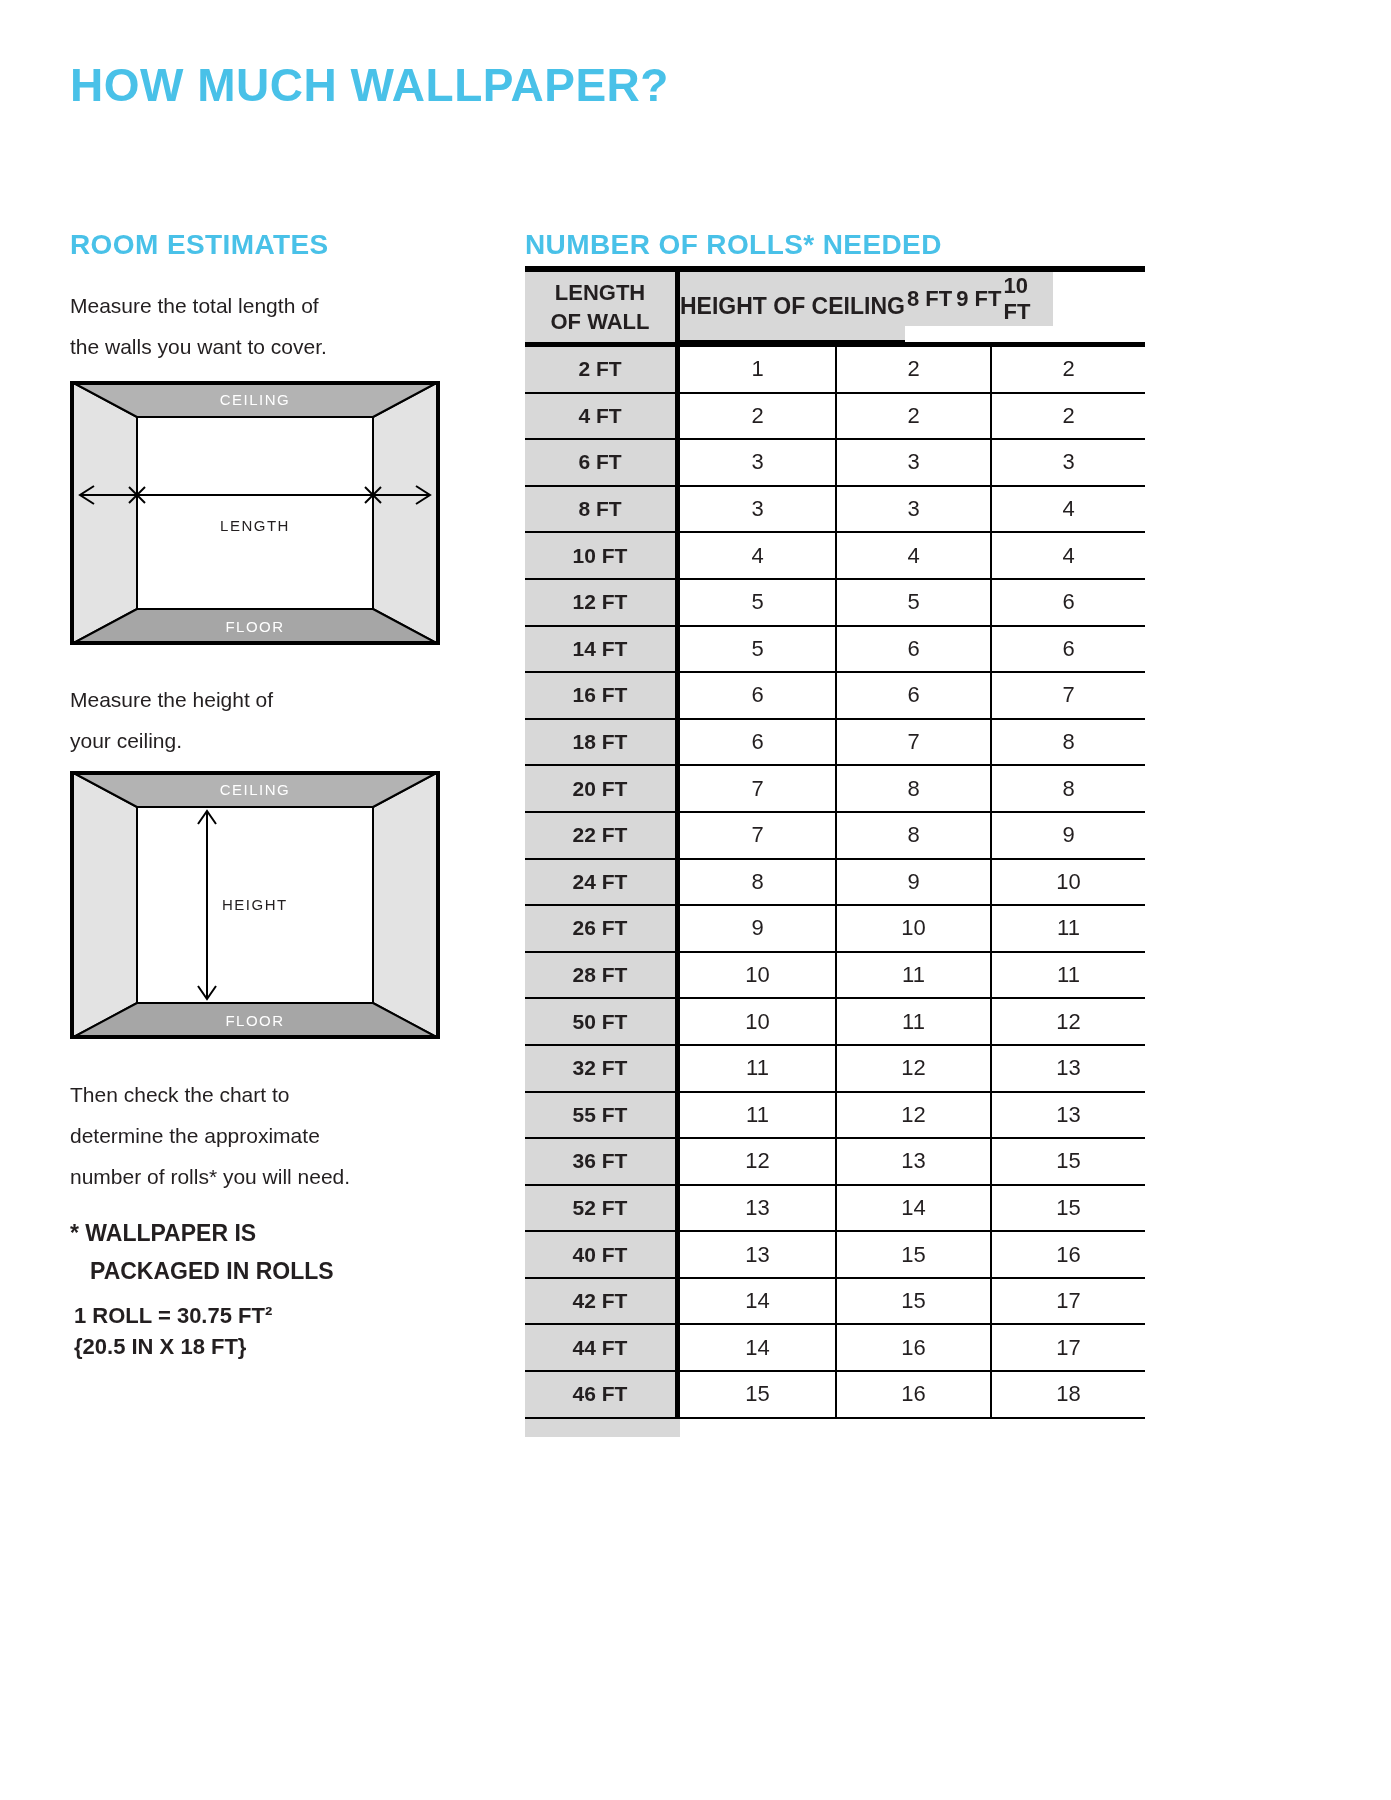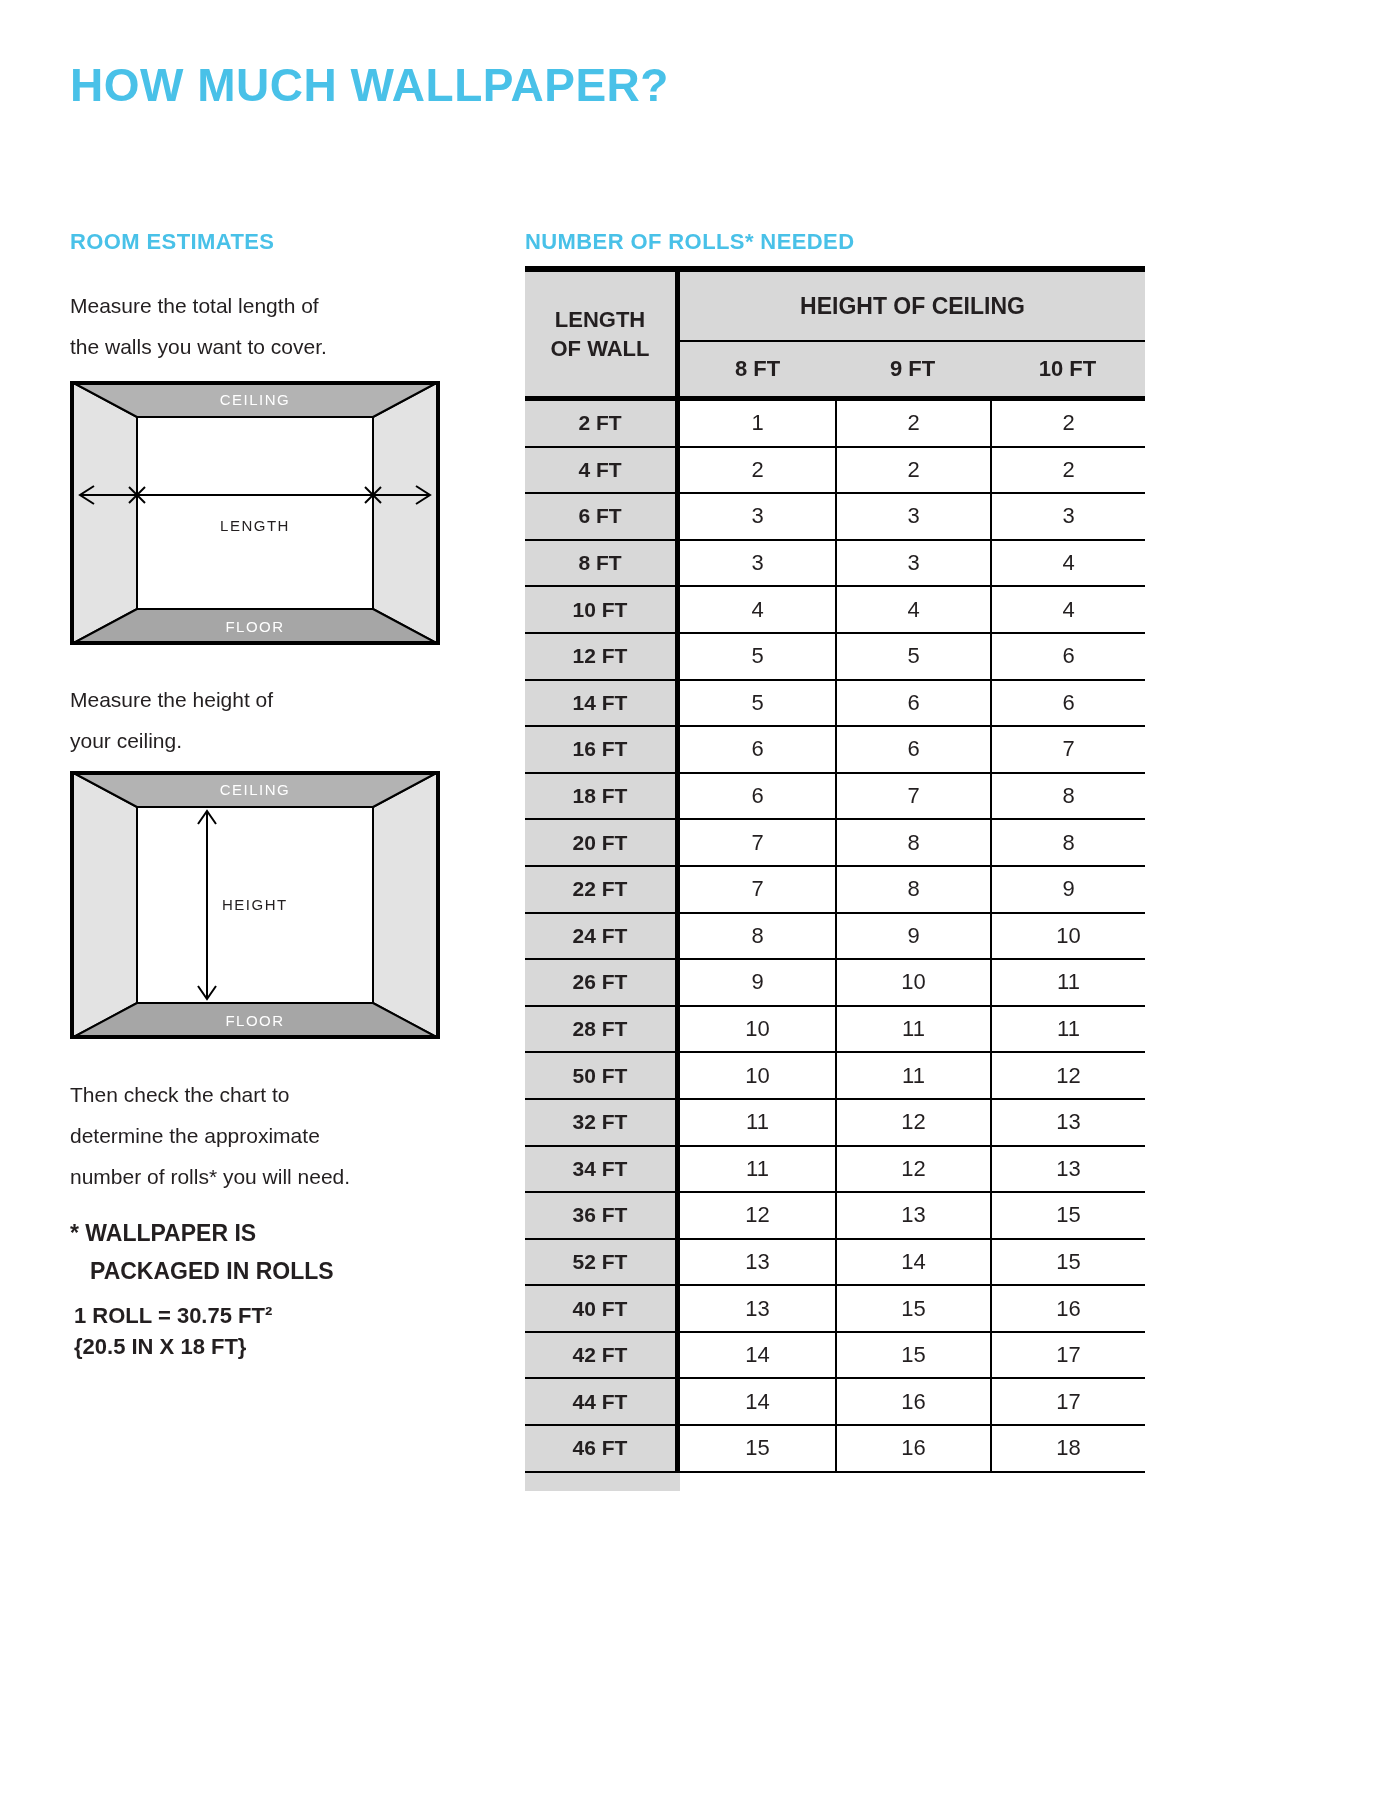--- a/index.html
+++ b/index.html
@@ -11,21 +11,21 @@
     --ink:#231f20;
     --line:#000000;
   }
   *{box-sizing:border-box;}
   html,body{margin:0;padding:0;background:#ffffff;}
   body{font-family:"Liberation Sans","DejaVu Sans",sans-serif;color:var(--ink);}
   .page{position:relative;width:1391px;height:1800px;background:#fff;overflow:hidden;}
 
   .title{position:absolute;left:70px;top:58px;font-size:46px;font-weight:bold;color:var(--accent);letter-spacing:0.5px;}
 
-  .section-heading{position:absolute;top:229px;font-size:22px;font-weight:bold;color:var(--accent);letter-spacing:0.4px;}
+  .section-heading{position:absolute;top:229px;font-size:28px;font-weight:bold;color:var(--accent);letter-spacing:0.4px;}
   .room-heading{left:70px;}
   .rolls-heading{left:525px;width:620px;text-align:left;}
 
   .para{position:absolute;left:70px;font-size:21px;line-height:41px;white-space:pre-line;color:var(--ink);}
   .para1{top:285px;}
   .para2{top:679px;}
   .para3{top:1074px;}
 
   .diagram{position:absolute;left:70px;display:block;}
   .d1{top:381px;width:370px;height:264px;}
@@ -42,21 +42,21 @@
 
   .note{position:absolute;left:70px;top:1218px;font-size:23px;font-weight:bold;line-height:31px;}
   .note .l2{padding-left:20px;margin-top:7px;}
   .rollinfo{position:absolute;left:74px;top:1300px;font-size:22px;font-weight:bold;line-height:31px;}
 
   .tbl{position:absolute;left:525px;top:266px;width:620px;border-top:6px solid var(--line);}
   .tbl-head{display:flex;border-bottom:5px solid var(--line);}
   .th-left{width:155px;background:var(--table_gray);border-right:5px solid var(--line);
            display:flex;align-items:center;justify-content:center;text-align:center;
            font-weight:bold;font-size:22px;line-height:29px;white-space:pre-line;}
-  .th-right{width:465px;display:flex;flex-direction:column;}
+  .th-right{width:465px;display:flex;flex-direction:row;}
   .th-group{height:70px;background:var(--table_gray);border-bottom:2px solid var(--line);
             display:flex;align-items:center;justify-content:center;font-weight:bold;font-size:23px;}
   .th-cols{height:54px;display:flex;}
   .th-col{flex:1;background:var(--table_gray);display:flex;align-items:center;justify-content:center;
           font-weight:bold;font-size:22px;}
   .tr{display:flex;height:46.6px;border-bottom:2px solid var(--line);}
   .td-label{width:155px;background:var(--table_gray);border-right:5px solid var(--line);
             display:flex;align-items:center;justify-content:center;font-weight:bold;font-size:21px;}
   .td{width:155px;display:flex;align-items:center;justify-content:center;font-size:22px;}
   .td + .td{border-left:2px solid var(--line);}
@@ -251,21 +251,21 @@
         </div>
 
         <div class="tr">
           <div class="td-label">32 FT</div>
           <div class="td">11</div>
           <div class="td">12</div>
           <div class="td">13</div>
         </div>
 
         <div class="tr">
-          <div class="td-label">34 FT</div>
+          <div class="td-label">55 FT</div>
           <div class="td">11</div>
           <div class="td">12</div>
           <div class="td">13</div>
         </div>
 
         <div class="tr">
           <div class="td-label">36 FT</div>
           <div class="td">12</div>
           <div class="td">13</div>
           <div class="td">15</div>

